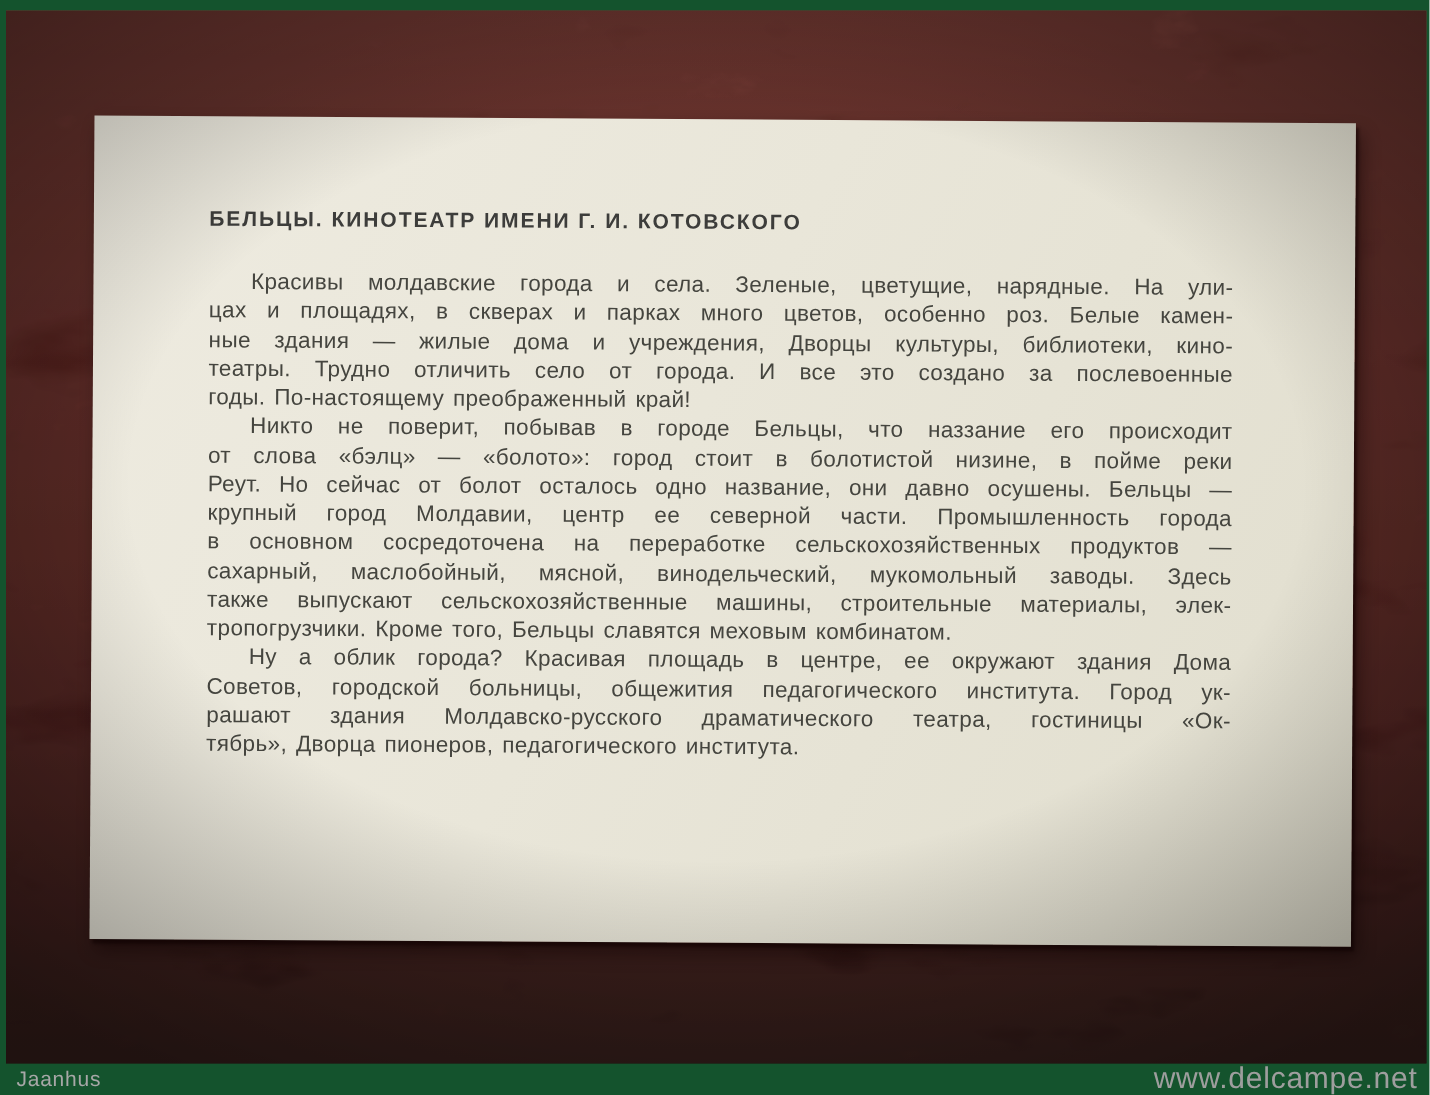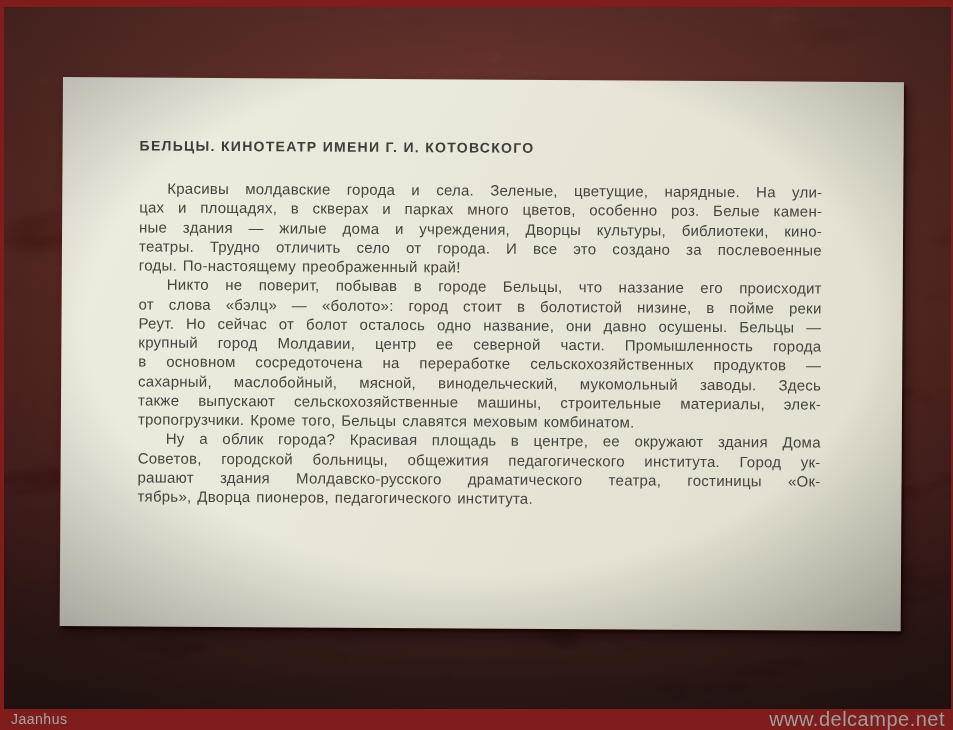--- a/index.html
+++ b/index.html
@@ -7,21 +7,21 @@
     width: 953px; height: 730px;
     position: relative;
     overflow: hidden;
     background: #ffffff;
     font-family: "Liberation Sans", sans-serif;
   }
 
   
   .photo-frame {
     position: absolute; inset: 0;
-    background: #7f1d1d;
+    background: #14532d;
   }
 
   
   .leather {
     position: absolute;
     left: 4px; top: 7px; right: 2px; bottom: 21px;
     background:
       radial-gradient(ellipse 60% 40% at 50% 22%, rgba(180, 80, 60, 0.18), rgba(0,0,0,0) 65%),
       linear-gradient(to bottom,
         #71302a 0%, #662521 16%, #5b1d19 34%, #521613 52%,

